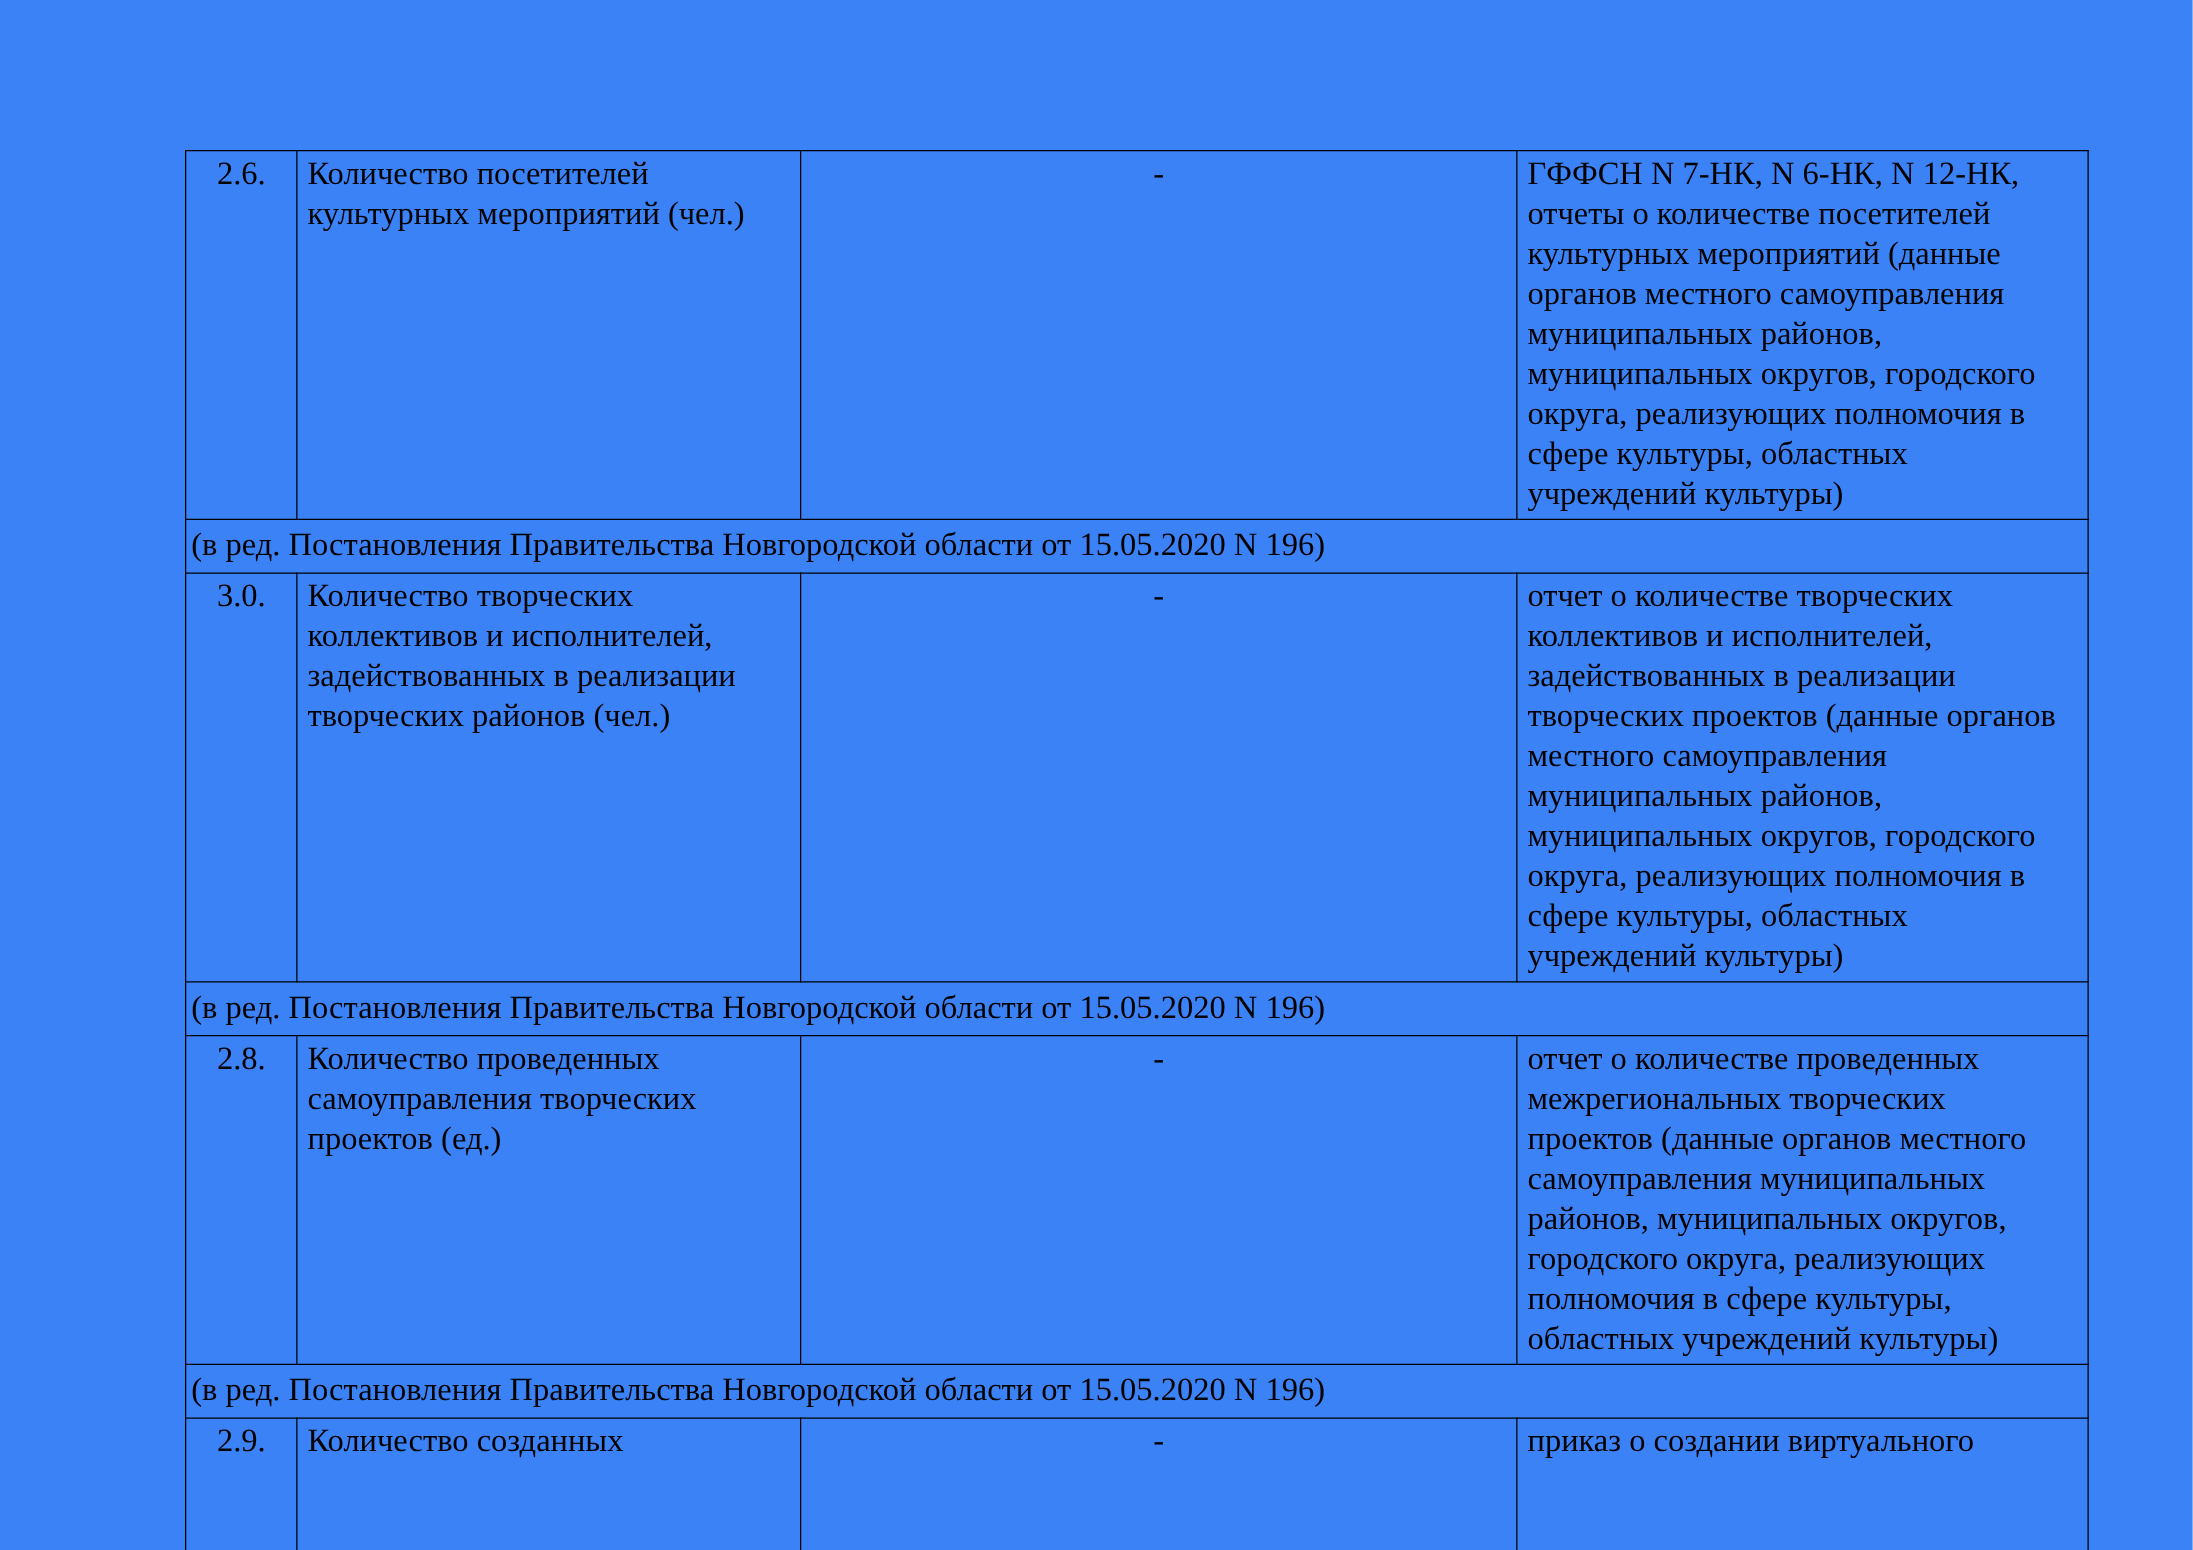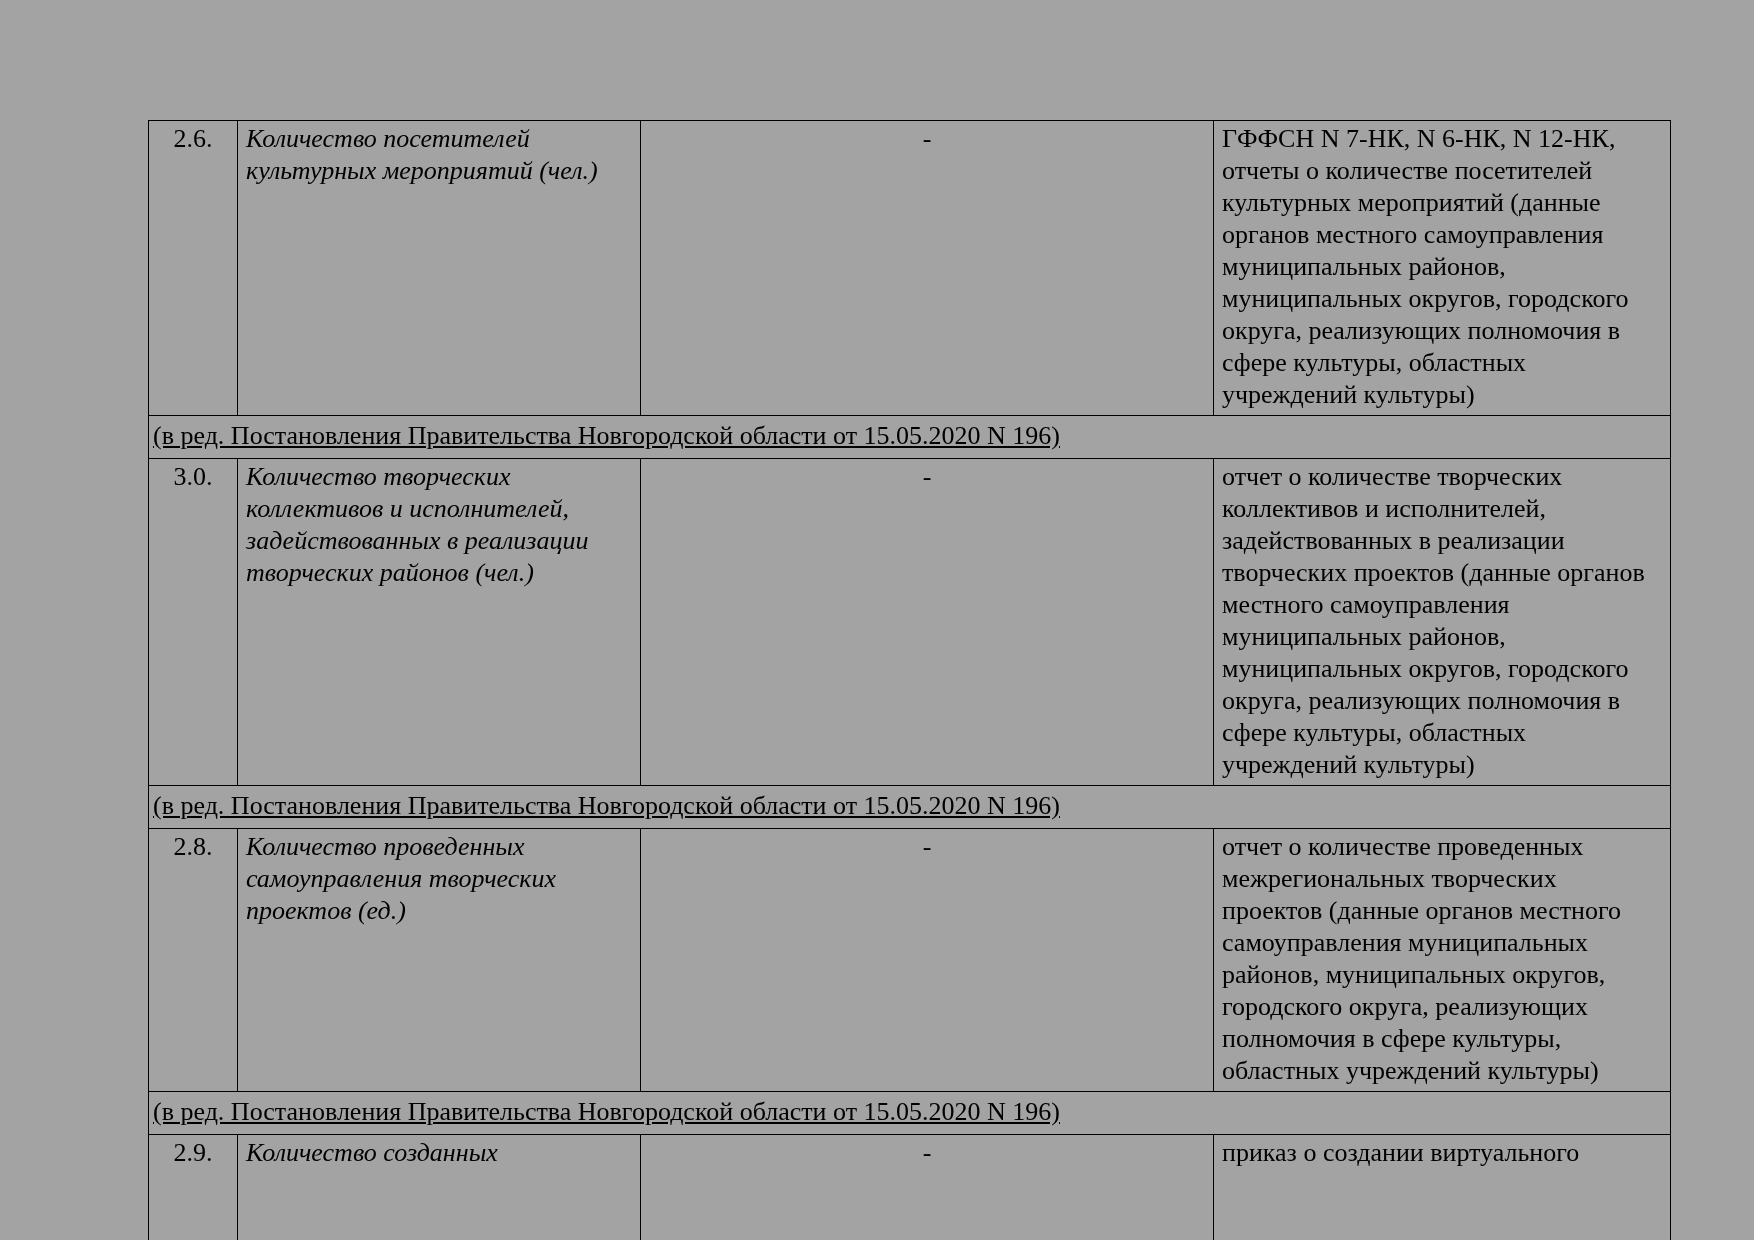--- a/index.html
+++ b/index.html
@@ -11,21 +11,21 @@
     height: 1240px;
     background: #ffffff;
     overflow: hidden;
     font-family: "Liberation Serif", "DejaVu Serif", serif;
     color: #000000;
   }
   .page {
     position: relative;
     width: 1754px;
     height: 1240px;
-    background: #a3a3a3;
+    background: #3b82f6;
     overflow: hidden;
   }
   table.doc-table {
     position: absolute;
     left: 148px;
     top: 120px;
     width: 1462px;
     border-collapse: collapse;
     table-layout: fixed;
     font-size: 26px;
@@ -38,33 +38,31 @@
     word-wrap: break-word;
   }
   td.c-num {
     width: 72px;
     text-align: center;
     padding-left: 2px;
     padding-right: 2px;
   }
   td.c-name {
     width: 386px;
-    font-style: italic;
   }
   td.c-val {
     width: 556px;
     text-align: center;
   }
   td.c-src {
     width: 440px;
     padding-left: 10px;
   }
   tr.note-row td {
     padding: 4px 4px 6px 4px;
-    text-decoration: underline;
   }
   tr.last-row td {
     height: 220px;
   }
 </style>
 </head>
 <body>
 
 <div class="page">
   <table class="doc-table">

